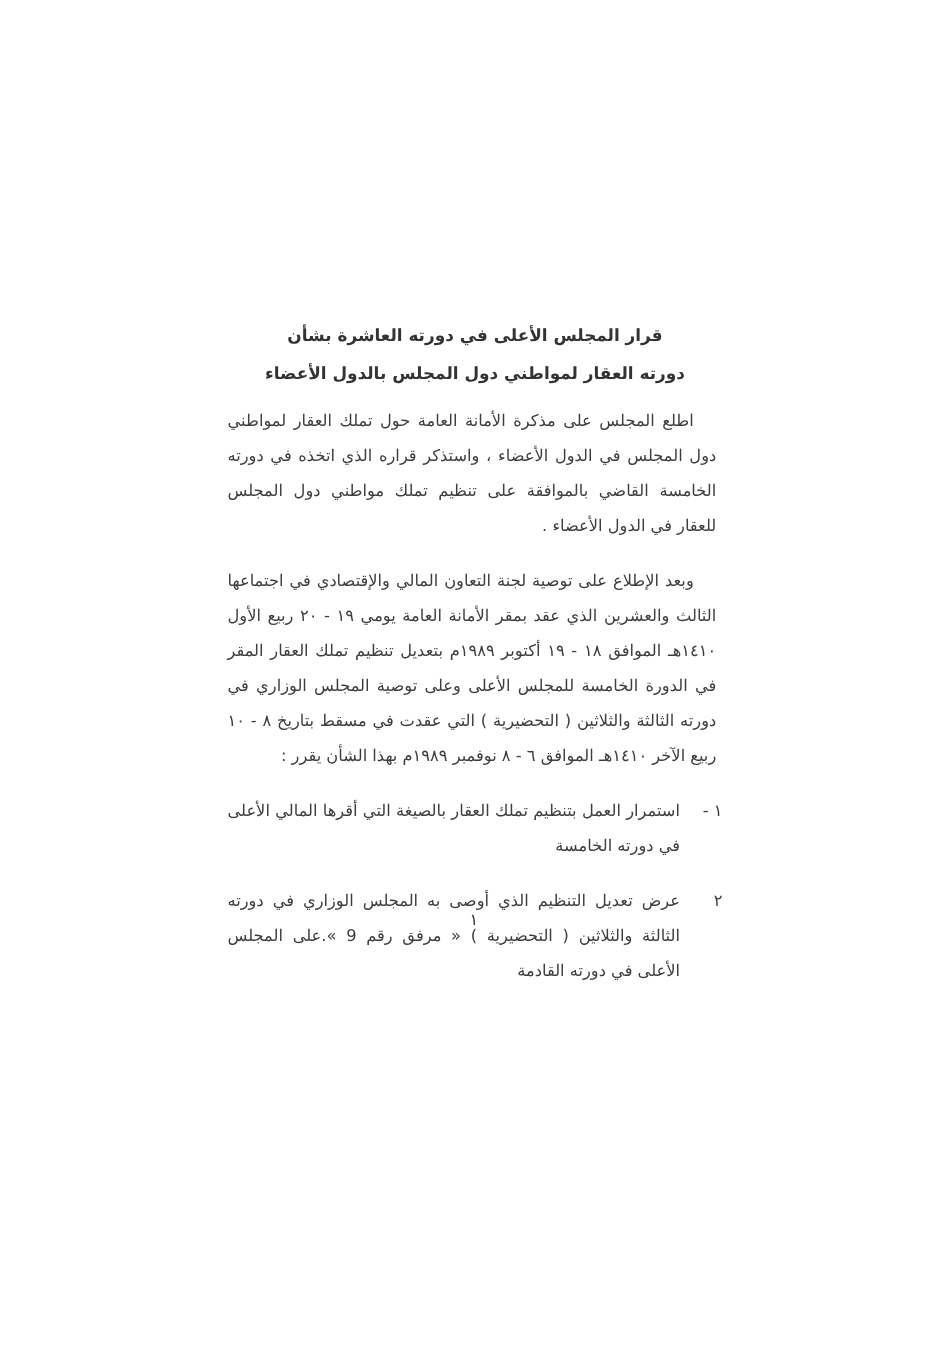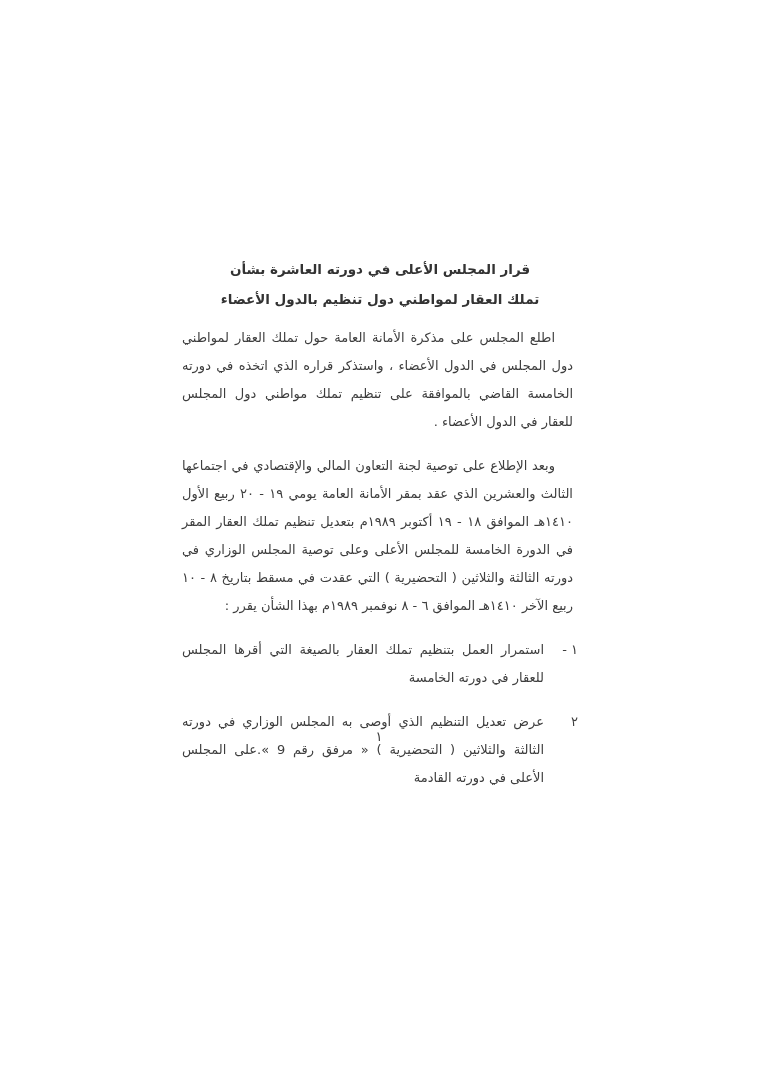--- a/index.html
+++ b/index.html
@@ -72,32 +72,32 @@
 </style>
 </head>
 <body>
 
 <div class="page">
 
   <div class="doc" dir="rtl">
 
     <div class="title">
       <div>قرار المجلس الأعلى في دورته العاشرة بشأن</div>
-      <div>تملك العقار لمواطني دول تنظيم بالدول الأعضاء</div>
+      <div>دورته العقار لمواطني دول المجلس بالدول الأعضاء</div>
     </div>
 
     <p class="para">اطلع المجلس على مذكرة الأمانة العامة حول تملك العقار لمواطني دول المجلس في الدول الأعضاء ، واستذكر قراره الذي اتخذه في دورته الخامسة القاضي بالموافقة على تنظيم تملك مواطني دول المجلس للعقار في الدول الأعضاء .</p>
 
     <p class="para">وبعد الإطلاع على توصية لجنة التعاون المالي والإقتصادي في اجتماعها الثالث والعشرين الذي عقد بمقر الأمانة العامة يومي ١٩ - ٢٠ ربيع الأول ١٤١٠هـ الموافق ١٨ - ١٩ أكتوبر ١٩٨٩م بتعديل تنظيم تملك العقار المقر في الدورة الخامسة للمجلس الأعلى وعلى توصية المجلس الوزاري في دورته الثالثة والثلاثين ( التحضيرية ) التي عقدت في مسقط بتاريخ ٨ - ١٠ ربيع الآخر ١٤١٠هـ الموافق ٦ - ٨ نوفمبر ١٩٨٩م بهذا الشأن يقرر :</p>
 
     <div class="items">
 
       <div class="item">
         <span class="item-marker">١ -</span>
-        <span class="item-text">استمرار العمل بتنظيم تملك العقار بالصيغة التي أقرها المجلس للعقار في دورته الخامسة</span>
+        <span class="item-text">استمرار العمل بتنظيم تملك العقار بالصيغة التي أقرها المالي الأعلى في دورته الخامسة</span>
       </div>
 
       <div class="item">
         <span class="item-marker">٢</span>
         <span class="item-text">عرض تعديل التنظيم الذي أوصى به المجلس الوزاري في دورته الثالثة والثلاثين ( التحضيرية ) « مرفق رقم 9 ».على المجلس الأعلى في دورته القادمة</span>
       </div>
 
     </div>
 
   </div>

